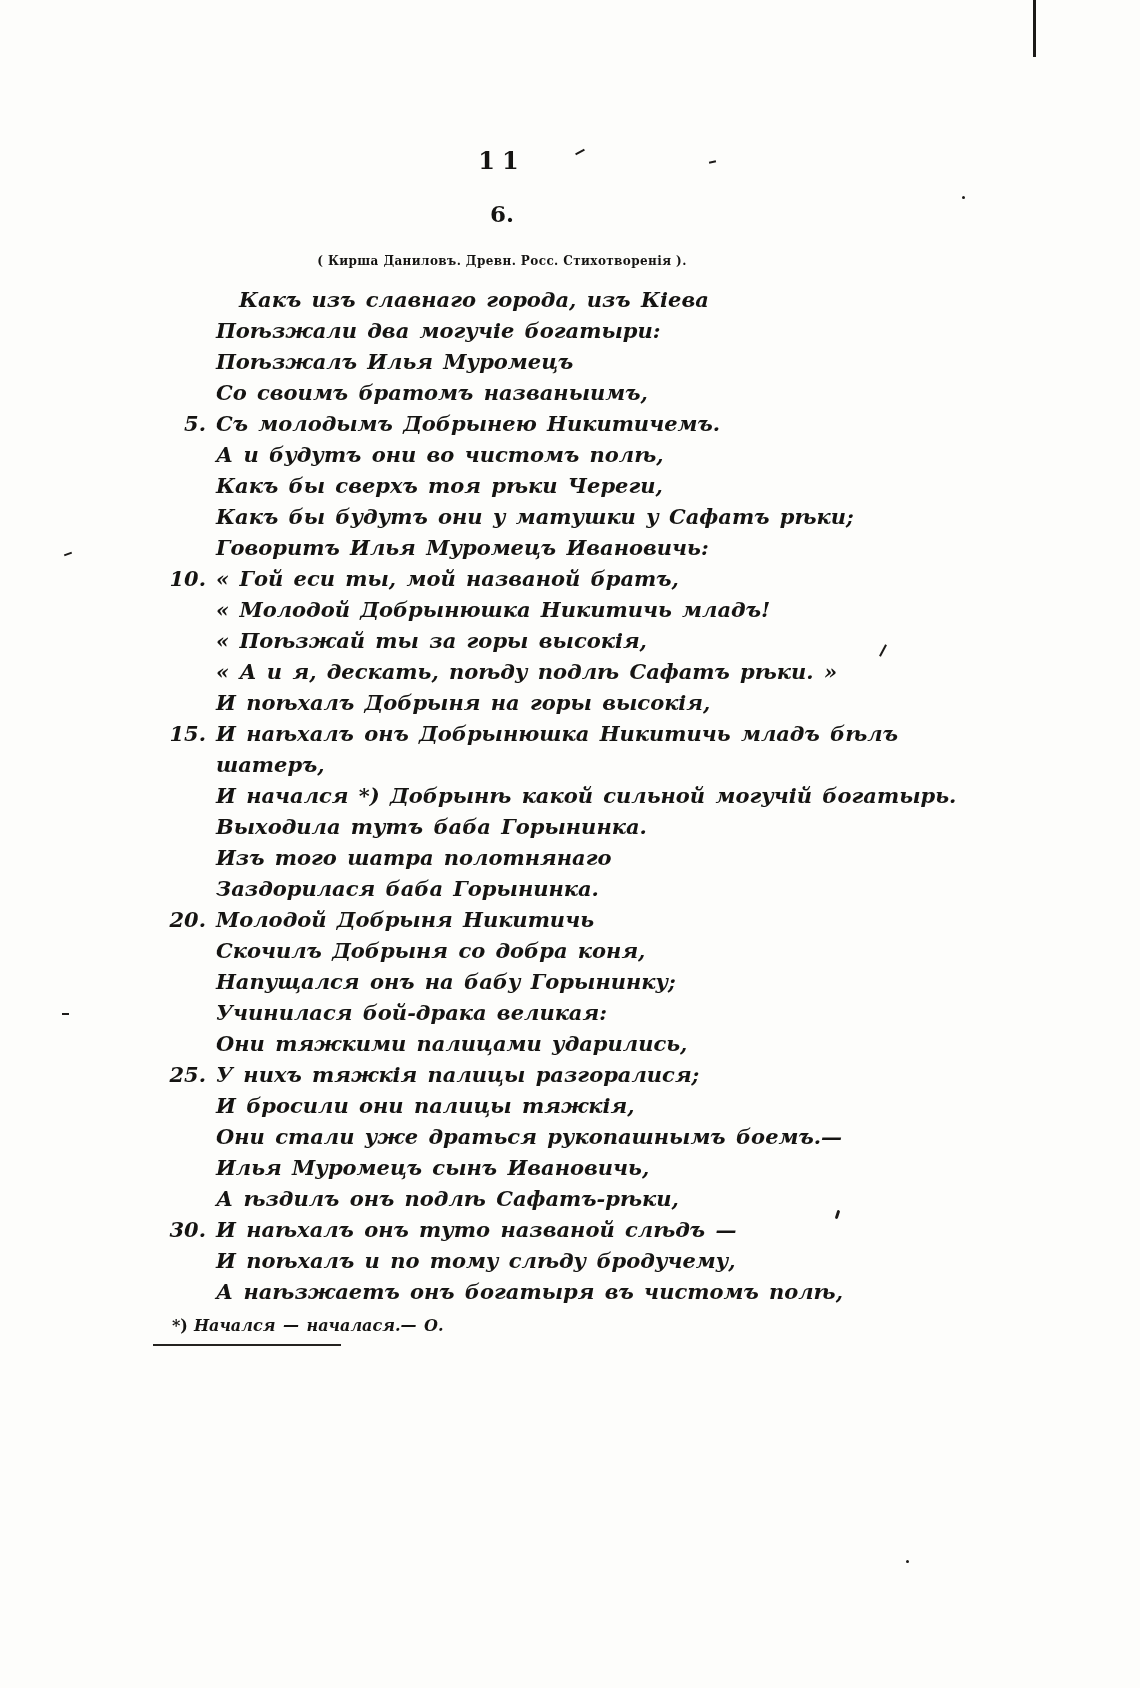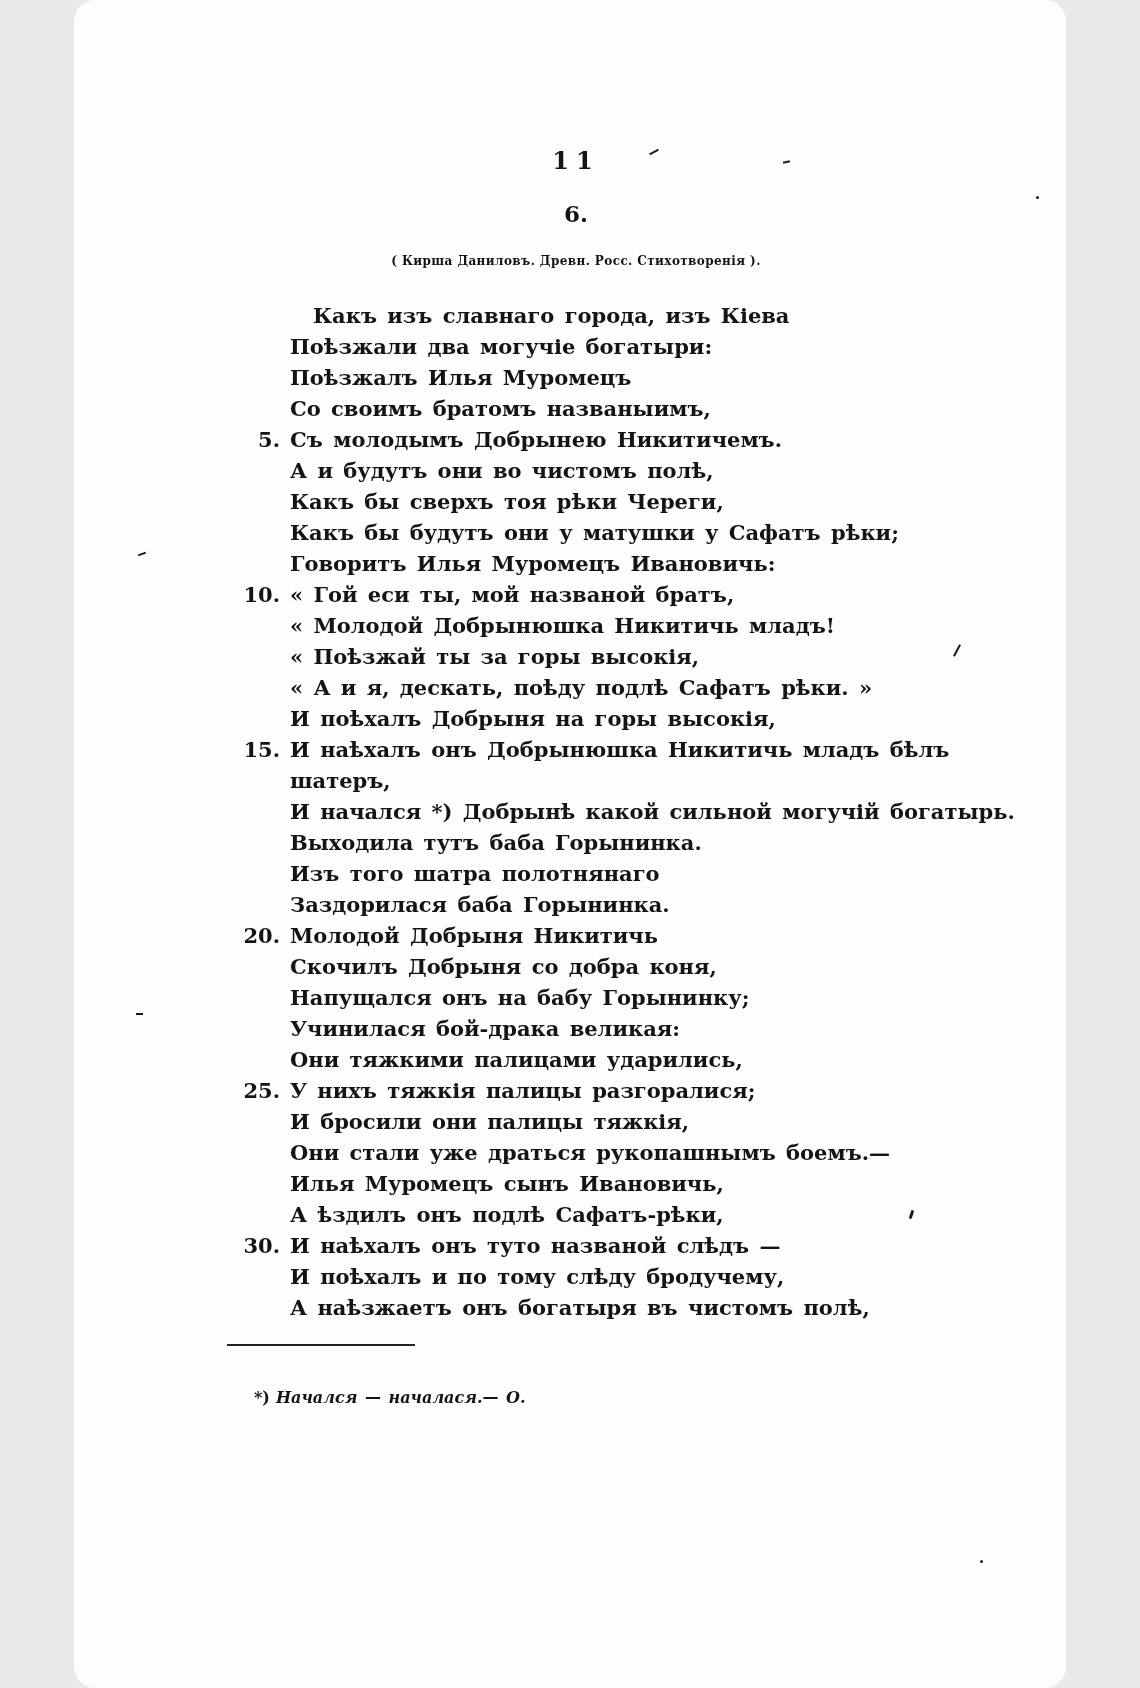--- a/index.html
+++ b/index.html
@@ -1,25 +1,24 @@
 <!DOCTYPE html>
 <html><head>
 <meta charset="utf-8">
 <style>
   html, body { margin: 0; padding: 0; background: #e9e9e7; }
   .page {
     position: relative;
-    width: 992px;
+    width: 1140px;
     height: 1688px;
     margin: 0 auto;
     background: #fdfdfb;
     font-family: "DejaVu Serif", serif;
     color: #151412;
     overflow: hidden;
-    border-radius: 21px;
   }
   .centered-block {
     position: absolute;
     left: 166px;
     width: 672px;
     text-align: center;
   }
   .page-number {
     top: 146px;
     font-size: 24px;
@@ -32,23 +31,24 @@
     font-weight: 700;
   }
   .source-line {
     top: 254px;
     font-size: 12px;
     font-weight: 700;
     letter-spacing: 0.4px;
   }
   .poem {
     position: absolute;
-    top: 300px;
+    top: 284px;
     left: 166px;
     width: 706px;
+    font-style: italic;
   }
   .poem-row {
     display: flex;
     height: 31px;
     line-height: 31px;
     font-size: 21px;
     font-weight: 700;
     word-spacing: 3px;
     white-space: nowrap;
   }
@@ -71,26 +71,25 @@
   .footnote-rule {
     position: absolute;
     top: 1344px;
     left: 153px;
     width: 188px;
     height: 0;
     border-top: 2px solid #24221f;
   }
   .footnote {
     position: absolute;
-    top: 1388px;
+    top: 1316px;
     left: 172px;
     font-size: 16px;
     font-weight: 700;
     word-spacing: 2px;
-    margin-left: 8px;
   }
   .footnote .fn-text { font-style: italic; padding-left: 6px; }
   
   .art { position: absolute; background: #1c1a18; }
   .art-vline { left: 1033px; top: 0; width: 3px; height: 57px; }
   .art-speck1 { left: 575px; top: 151px; width: 10px; height: 2px; transform: rotate(-28deg); }
   .art-speck2 { left: 709px; top: 161px; width: 7px; height: 2px; transform: rotate(-12deg); }
   .art-tick1  { left: 882px; top: 644px; width: 2px; height: 13px; transform: rotate(28deg); }
   .art-comma  { left: 836px; top: 1210px; width: 3px; height: 9px; border-radius: 2px; transform: rotate(18deg); }
   .art-ltick1 { left: 64px; top: 553px; width: 8px; height: 2px; transform: rotate(-20deg); }

